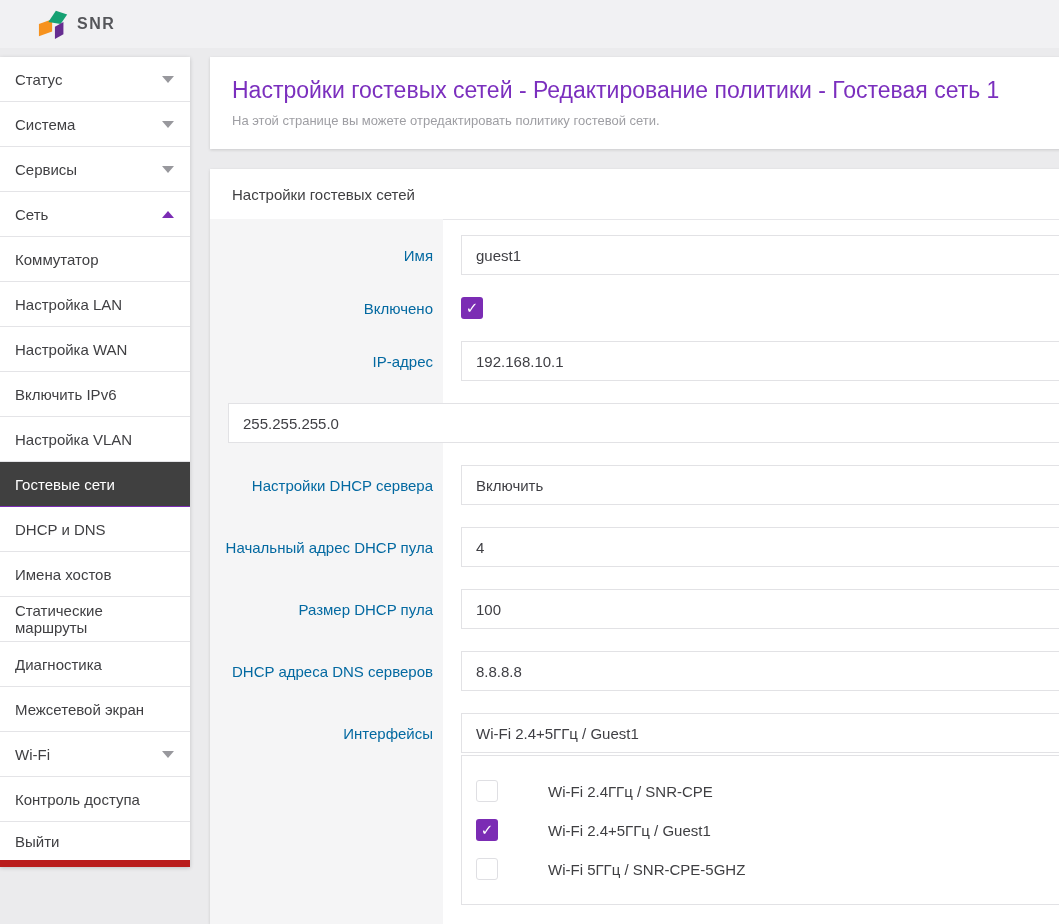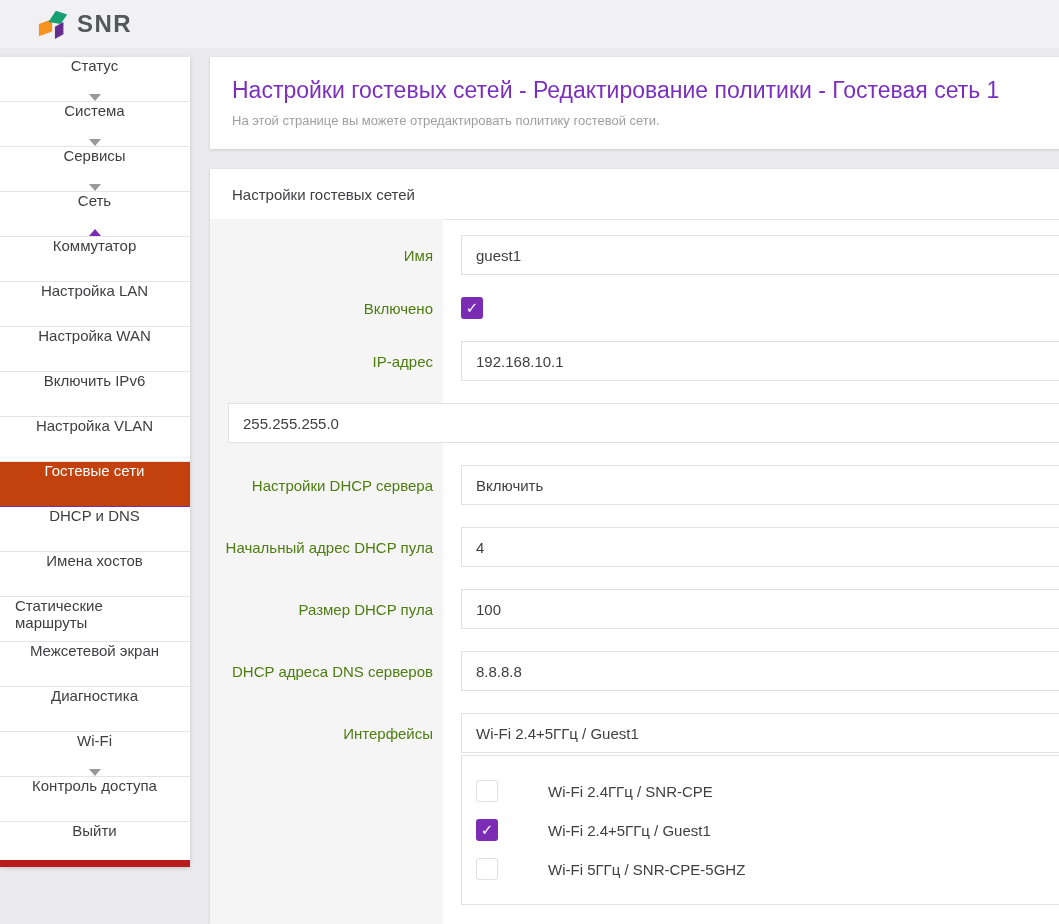--- a/index.html
+++ b/index.html
@@ -14,40 +14,40 @@
   
   .topbar {
     height:48px; width:100%;
     background:#f1f1f3;
     display:flex; align-items:center;
     padding-left:38px;
   }
   .logo { display:flex; align-items:center; gap:7px; }
   .logo-mark { width:32px; height:34px; }
   .logo-text {
-    font-size:24px; font-weight:bold; color:#55565a;
+    font-size:16px; font-weight:bold; color:#55565a;
     letter-spacing:1.5px;
   }
   
   .sidebar {
     position:absolute; left:0; top:57px; width:190px;
     background:#fff;
     box-shadow:0 1px 4px rgba(0,0,0,.18);
   }
   .sidebar-item {
     height:45px;
     display:flex; align-items:center; justify-content:space-between;
     padding:0 16px 0 15px;
     border-bottom:1px solid #e4e4e7;
     font-size:15px; color:#3f3f42;
-    background:#fff; cursor:pointer;flex-direction:column;
+    background:#fff; cursor:pointer;
   }
   .sidebar-item:last-child { border-bottom:7px solid #b91c1c; }
   .sidebar-item.selected {
-    background:#c2410c; color:#fff; border-bottom-color:#7b2cb4;align-items:center;
+    background:#404040; color:#fff; border-bottom-color:#7b2cb4;align-items:center;
   }
   .tri { width:0; height:0; border-left:6px solid transparent; border-right:6px solid transparent; }
   .tri.down { border-top:7px solid #98989d; }
   .tri.up   { border-bottom:7px solid #7b2cb4; }
   
   .main { position:absolute; left:210px; top:57px; width:980px; }
   .panel {
     background:#fff;
     box-shadow:0 1px 3px rgba(0,0,0,.14);
   }
@@ -66,21 +66,21 @@
   .form { position:relative; padding:4px 0 8px 0; }
   .form::before {
     content:""; position:absolute; left:0; top:-1px; bottom:0; width:233px;
     background:#f5f5f6;
   }
   .row { position:relative; display:flex; align-items:center; }
   .row.top { align-items:flex-start; }
   .row .label {
     width:233px; flex-shrink:0;
     padding-right:10px; text-align:right;
-    font-size:15px; color:#4d7c0f;
+    font-size:15px; color:#0369a1;
   }
   .row.top .label { padding-top:23px; }
   .row .control { flex:1; margin-left:18px; padding:11px 0; }
   input.tfield {
     display:block; width:100%; height:40px;
     border:1px solid #e2e2e5; background:#fff;
     padding:0 14px; font-size:15px; color:#3f3f44;
     font-family:"Liberation Sans","DejaVu Sans",sans-serif;
     outline:none;
   }
@@ -155,24 +155,24 @@
   <div class="sidebar-item">
     <span>DHCP и DNS</span>
   </div>
   <div class="sidebar-item">
     <span>Имена хостов</span>
   </div>
   <div class="sidebar-item">
     <span>Статические маршруты</span>
   </div>
   <div class="sidebar-item">
+    <span>Диагностика</span>
+  </div>
+  <div class="sidebar-item">
     <span>Межсетевой экран</span>
-  </div>
-  <div class="sidebar-item">
-    <span>Диагностика</span>
   </div>
   <div class="sidebar-item">
     <span>Wi-Fi</span>
     <span class="tri down"></span>
   </div>
   <div class="sidebar-item">
     <span>Контроль доступа</span>
   </div>
   <div class="sidebar-item">
     <span>Выйти</span>

